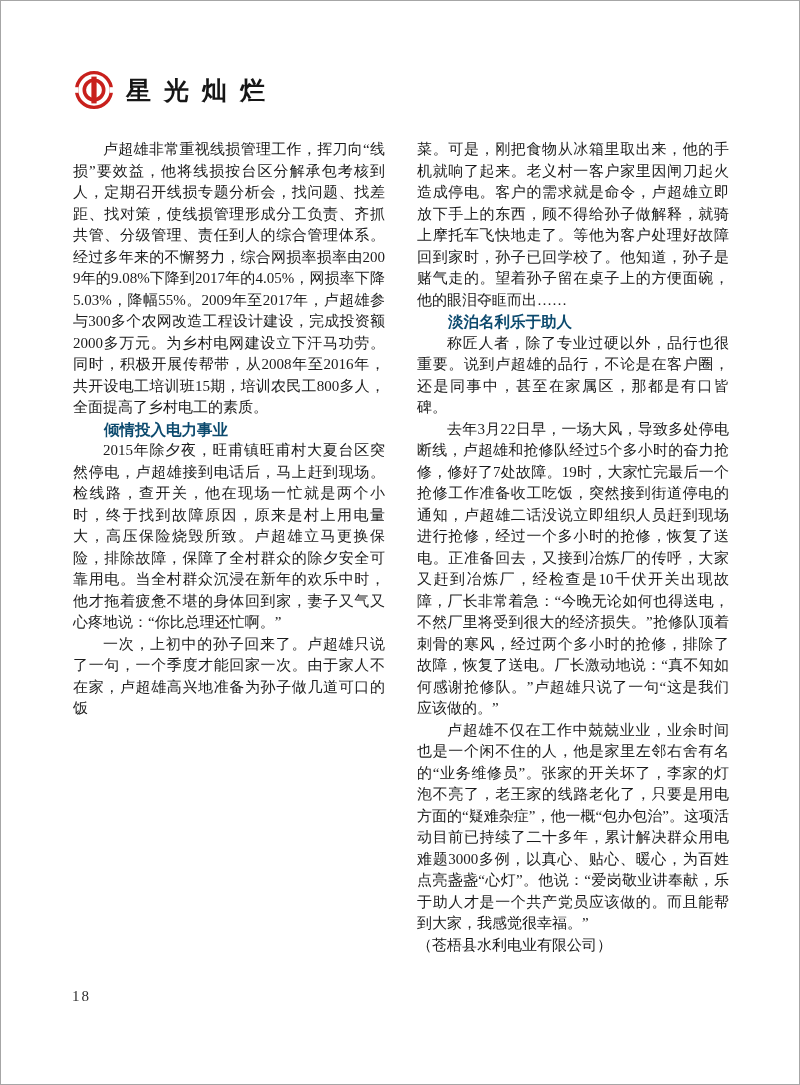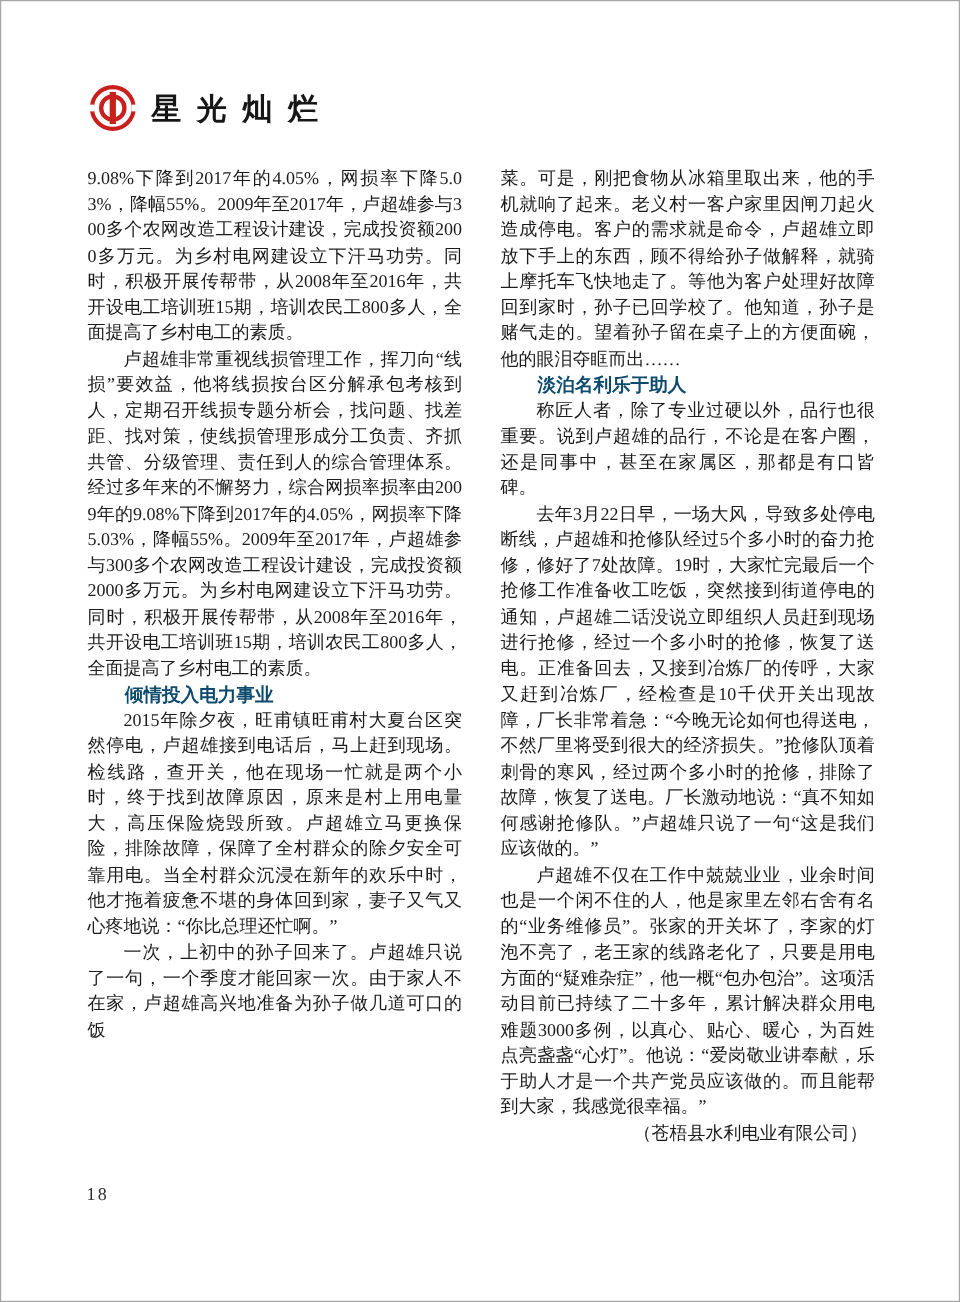--- a/index.html
+++ b/index.html
@@ -74,21 +74,20 @@
     line-height: 21.5px;
     font-weight: bold;
     text-indent: 2em;
     text-align: left;
     color: #0c4a6e;
     font-family: "Liberation Sans", "DejaVu Sans", sans-serif;
   }
   .attribution {
     margin: 0;
     text-indent: 0 !important;
-    text-align: right;
     padding-right: 6px;
   }
   
   .page-number {
     position: absolute;
     left: 48px;
     top: 988px;
     font-size: 15px;
     color: #2e2e2e;
     letter-spacing: 2px;
@@ -109,21 +108,20 @@
       <circle cx="20" cy="20" r="9.7" fill="none" stroke="#c8201c" stroke-width="3.6"></circle>
       <rect x="17.4" y="6.6" width="5.2" height="26.8" fill="#c8201c"></rect>
     </svg>
   </span>
   <span class="logo-text">星光灿烂</span>
 </div>
 
 <div class="columns">
 
   <div class="column">
-    <p class="cont">9.08%下降到2017年的4.05%，网损率下降5.03%，降幅55%。2009年至2017年，卢超雄参与300多个农网改造工程设计建设，完成投资额2000多万元。为乡村电网建设立下汗马功劳。同时，积极开展传帮带，从2008年至2016年，共开设电工培训班15期，培训农民工800多人，全面提高了乡村电工的素质。</p>
     <p>卢超雄非常重视线损管理工作，挥刀向“线损”要效益，他将线损按台区分解承包考核到人，定期召开线损专题分析会，找问题、找差距、找对策，使线损管理形成分工负责、齐抓共管、分级管理、责任到人的综合管理体系。经过多年来的不懈努力，综合网损率损率由2009年的9.08%下降到2017年的4.05%，网损率下降5.03%，降幅55%。2009年至2017年，卢超雄参与300多个农网改造工程设计建设，完成投资额2000多万元。为乡村电网建设立下汗马功劳。同时，积极开展传帮带，从2008年至2016年，共开设电工培训班15期，培训农民工800多人，全面提高了乡村电工的素质。</p>
     <h3 class="col-heading">倾情投入电力事业</h3>
     <p>2015年除夕夜，旺甫镇旺甫村大夏台区突然停电，卢超雄接到电话后，马上赶到现场。检线路，查开关，他在现场一忙就是两个小时，终于找到故障原因，原来是村上用电量大，高压保险烧毁所致。卢超雄立马更换保险，排除故障，保障了全村群众的除夕安全可靠用电。当全村群众沉浸在新年的欢乐中时，他才拖着疲惫不堪的身体回到家，妻子又气又心疼地说：“你比总理还忙啊。”</p>
     <p>一次，上初中的孙子回来了。卢超雄只说了一句，一个季度才能回家一次。由于家人不在家，卢超雄高兴地准备为孙子做几道可口的饭</p>
   </div>
 
   <div class="column">
     <p class="cont">菜。可是，刚把食物从冰箱里取出来，他的手机就响了起来。老义村一客户家里因闸刀起火造成停电。客户的需求就是命令，卢超雄立即放下手上的东西，顾不得给孙子做解释，就骑上摩托车飞快地走了。等他为客户处理好故障回到家时，孙子已回学校了。他知道，孙子是赌气走的。望着孙子留在桌子上的方便面碗，他的眼泪夺眶而出……</p>
     <h3 class="col-heading">淡泊名利乐于助人</h3>
     <p>称匠人者，除了专业过硬以外，品行也很重要。说到卢超雄的品行，不论是在客户圈，还是同事中，甚至在家属区，那都是有口皆碑。</p>

